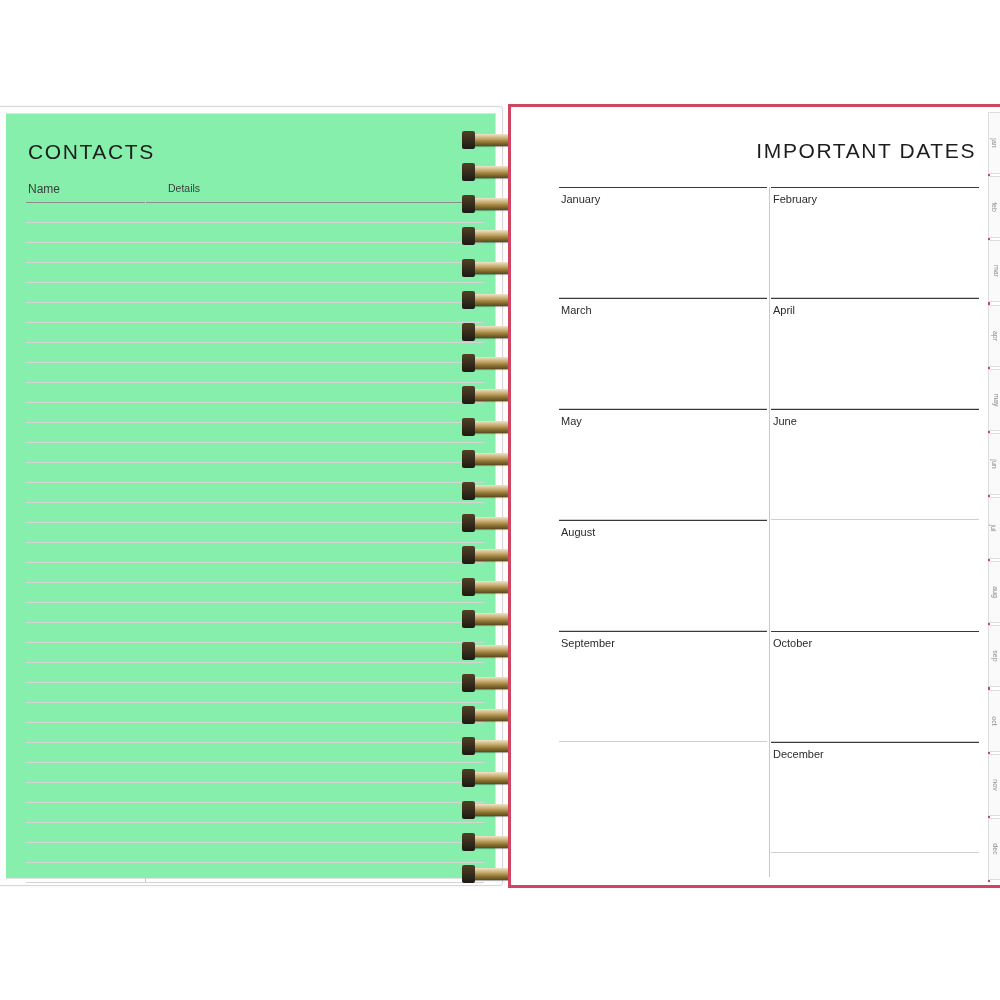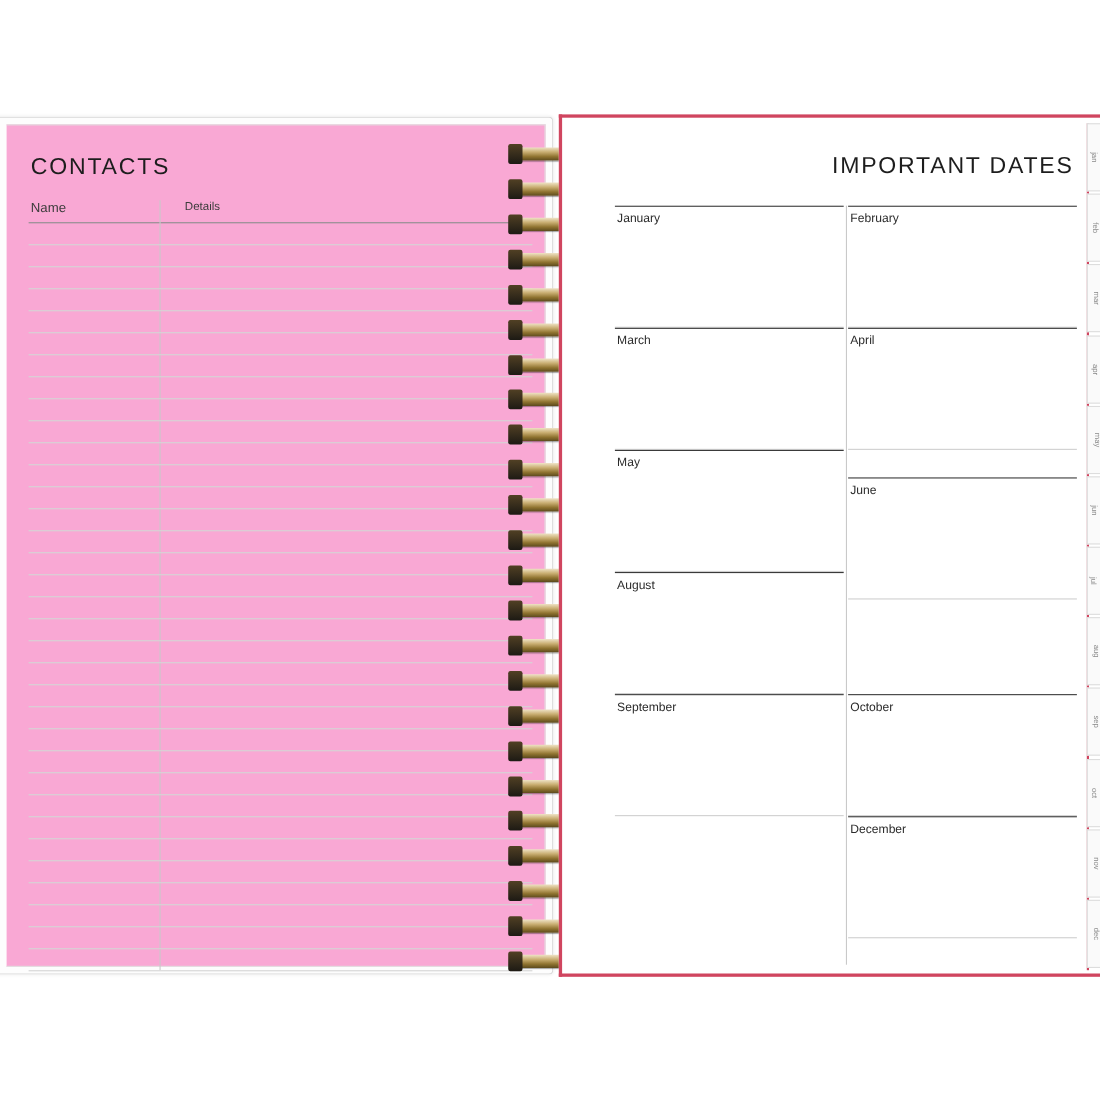--- a/index.html
+++ b/index.html
@@ -37,21 +37,21 @@
     border-bottom-right-radius: 4px;
     box-shadow: 0 0 3px rgba(0,0,0,0.07);
     overflow: hidden;
   }
   .left-inner {
     position: absolute;
     left: 10px;
     top: 6px;
     right: 6px;
     bottom: 6px;
-    background: #f9a8d4;
+    background: #86efac;
     border: 1px solid #e2e2e2;
     border-left: none;
   }
   .contacts-title {
     position: absolute;
     left: 22px;
     top: 26px;
     font-size: 21px;
     letter-spacing: 1.6px;
     color: #1d1d1d;
@@ -464,21 +464,21 @@
           <div class="month-block" style="left: 212px; top: 111px;">
             <div class="m-rule"></div>
             <div class="m-label">April</div>
             <div class="m-sep"></div>
           </div>
           <div class="month-block" style="left: 0px; top: 222px;">
             <div class="m-rule"></div>
             <div class="m-label">May</div>
             <div class="m-sep"></div>
           </div>
-          <div class="month-block" style="left: 212px; top: 222px; margin-top: 25px;">
+          <div class="month-block" style="left: 212px; top: 222px;">
             <div class="m-rule"></div>
             <div class="m-label">June</div>
             <div class="m-sep"></div>
           </div>
           <div class="month-block" style="left: 0px; top: 333px;">
             <div class="m-rule"></div>
             <div class="m-label">August</div>
             <div class="m-sep"></div>
           </div>
           <div class="month-block" style="left: 0px; top: 444px;">

